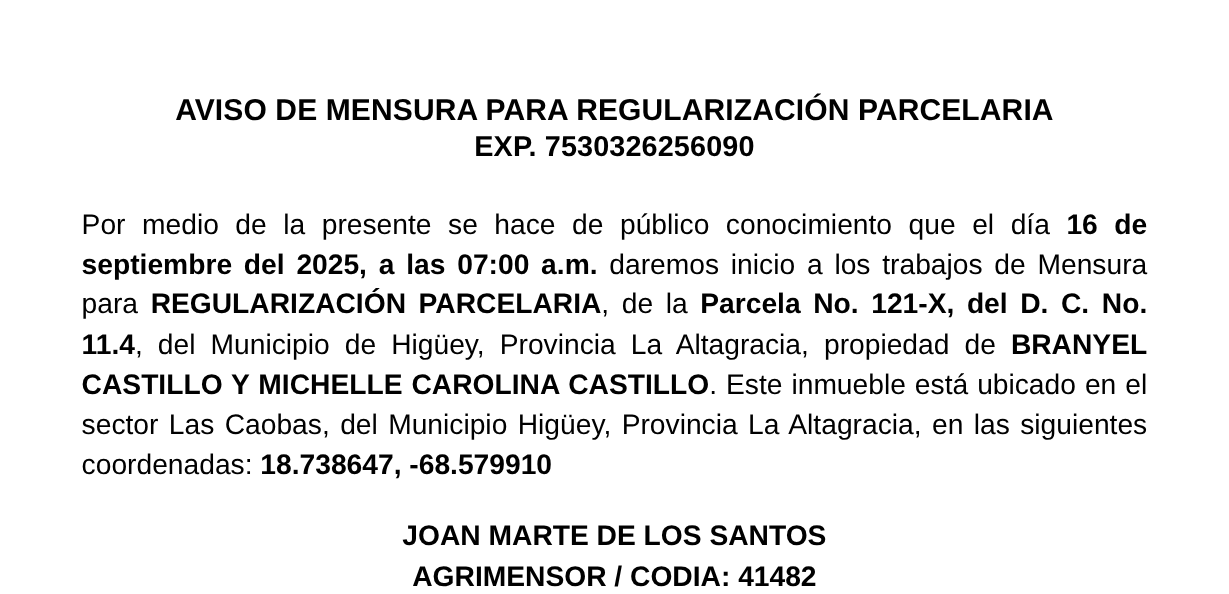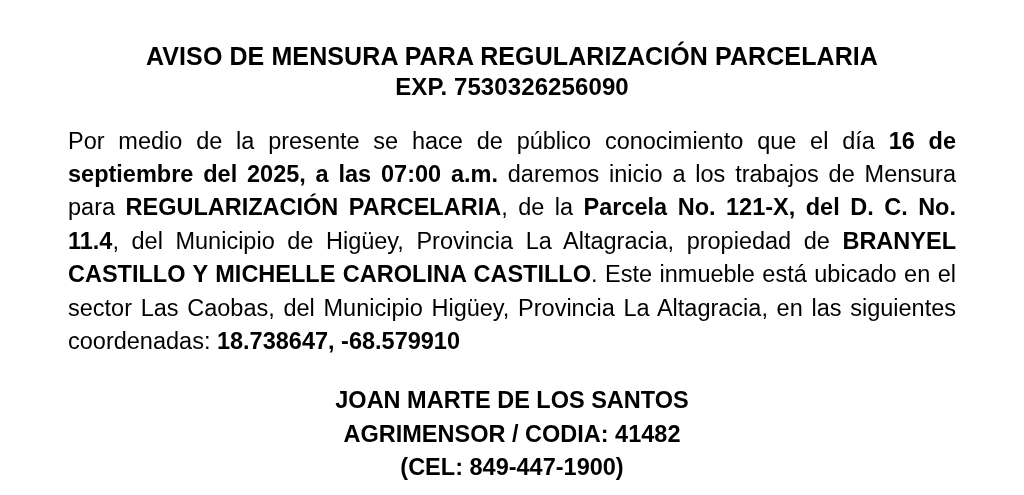--- a/index.html
+++ b/index.html
@@ -20,30 +20,31 @@
     height: 495px;
     padding: 40px 68px 20px 68px;
     background: #ffffff;
   }
   .title-block {
     text-align: center;
     font-weight: bold;
     font-size: 25px;
     line-height: 1.28;
     letter-spacing: 0.1px;
+    margin-top: 36px;
   }
   .title-line-1 {
     display: block;
   }
   .title-line-2 {
     display: block;
     font-size: 24px;
   }
   .body-block {
-    margin-top: 22px;
+    margin-top: 32px;
     text-align: justify;
     text-justify: inter-word;
     font-size: 23.5px;
     line-height: 1.42;
   }
   .body-block b {
     font-weight: bold;
   }
   .signature-block {
     margin-top: 26px;

